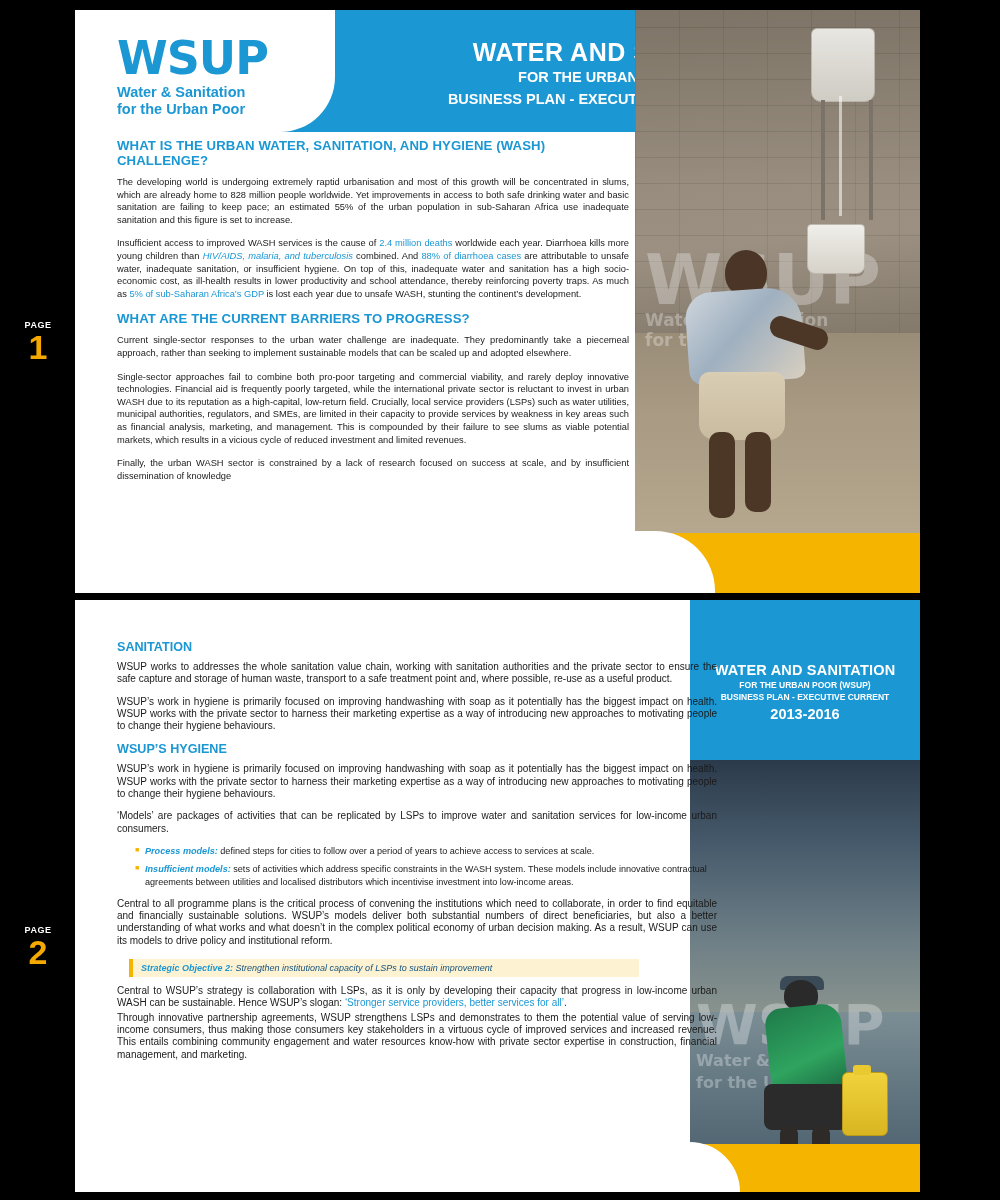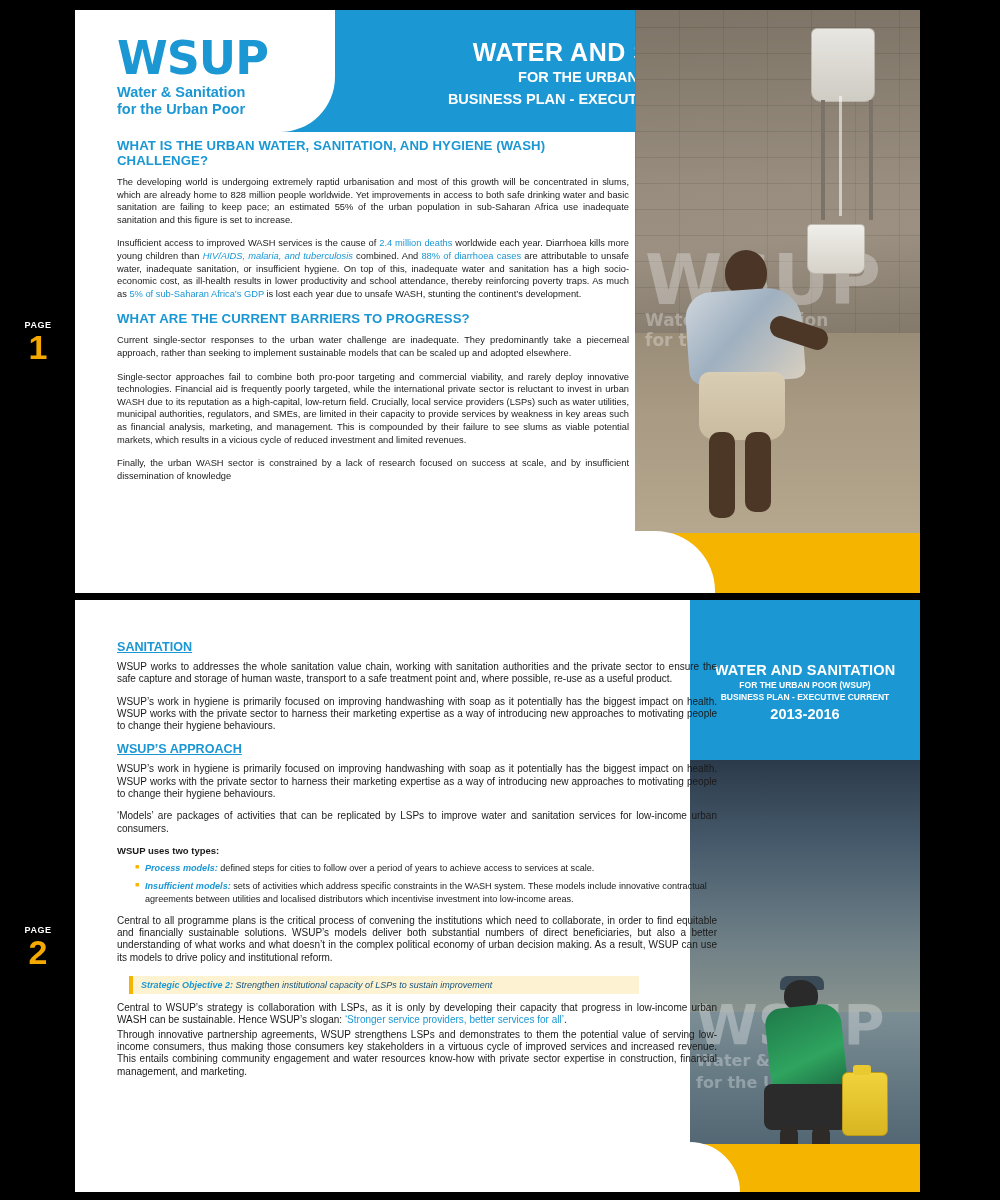--- a/index.html
+++ b/index.html
@@ -323,21 +323,20 @@
     position: absolute;
     left: 42px;
     top: 40px;
     width: 600px;
   }
   h2.sec2 {
     color: #1b97d4;
     font-size: 12.6px;
     font-weight: bold;
     margin: 0 0 7px 0;
-    text-decoration: underline;
   }
   p.body2 {
     font-size: 10px;
     line-height: 12.3px;
     color: #1a1a1a;
     text-align: justify;
     margin: 0 0 10px 0;
   }
   .obj-box {
     background: #fdf3d2;
@@ -475,25 +474,24 @@
       <div class="p2-curve-white"></div>
     </div>
   </div>
 
   <div class="content2">
     <h2 class="sec2">SANITATION</h2>
     <p class="body2">WSUP works to addresses the whole sanitation value chain, working with sanitation authorities and the private sector to ensure the safe capture and storage of human waste, transport to a safe treatment point and, where possible, re-use as a useful product.</p>
 
     <p class="body2">WSUP’s work in hygiene is primarily focused on improving handwashing with soap as it potentially has the biggest impact on health. WSUP works with the private sector to harness their marketing expertise as a way of introducing new approaches to motivating people to change their hygiene behaviours.</p>
 
-    <h2 class="sec2">WSUP’S APPROACH</h2>
+    <h2 class="sec2">WSUP’S HYGIENE</h2>
     <p class="body2">WSUP’s work in hygiene is primarily focused on improving handwashing with soap as it potentially has the biggest impact on health. WSUP works with the private sector to harness their marketing expertise as a way of introducing new approaches to motivating people to change their hygiene behaviours.</p>
 
     <p class="body2">‘Models’ are packages of activities that can be replicated by LSPs to improve water and sanitation services for low-income urban consumers.</p>
-    <p class="lead-bold">WSUP uses two types:</p>
     <ul class="models">
       <li><span class="mi">Process models:</span><span> defined steps for cities to follow over a period of years to achieve access to services at scale.</span></li>
       <li><span class="mi">Insufficient models:</span><span> sets of activities which address specific constraints in the WASH system. These models include innovative contractual agreements between utilities and localised distributors which incentivise investment into low-income areas.</span></li>
     </ul>
     <p class="body2">Central to all programme plans is the critical process of convening the institutions which need to collaborate, in order to find equitable and financially sustainable solutions. WSUP’s models deliver both substantial numbers of direct beneficiaries, but also a better understanding of what works and what doesn’t in the complex political economy of urban decision making. As a result, WSUP can use its models to drive policy and institutional reform.</p>
 
     <div class="obj-box">
       <b>Strategic Objective 2:</b><span> Strengthen institutional capacity of LSPs to sustain improvement</span>
     </div>
     <p class="body2" style="margin-bottom:2px"><span>Central to WSUP’s strategy is collaboration with LSPs, as it is only by developing their capacity that progress in low-income urban WASH can be sustainable. Hence WSUP’s slogan: </span><span class="hl-blue">‘Stronger service providers, better services for all’</span><span>.</span></p>

